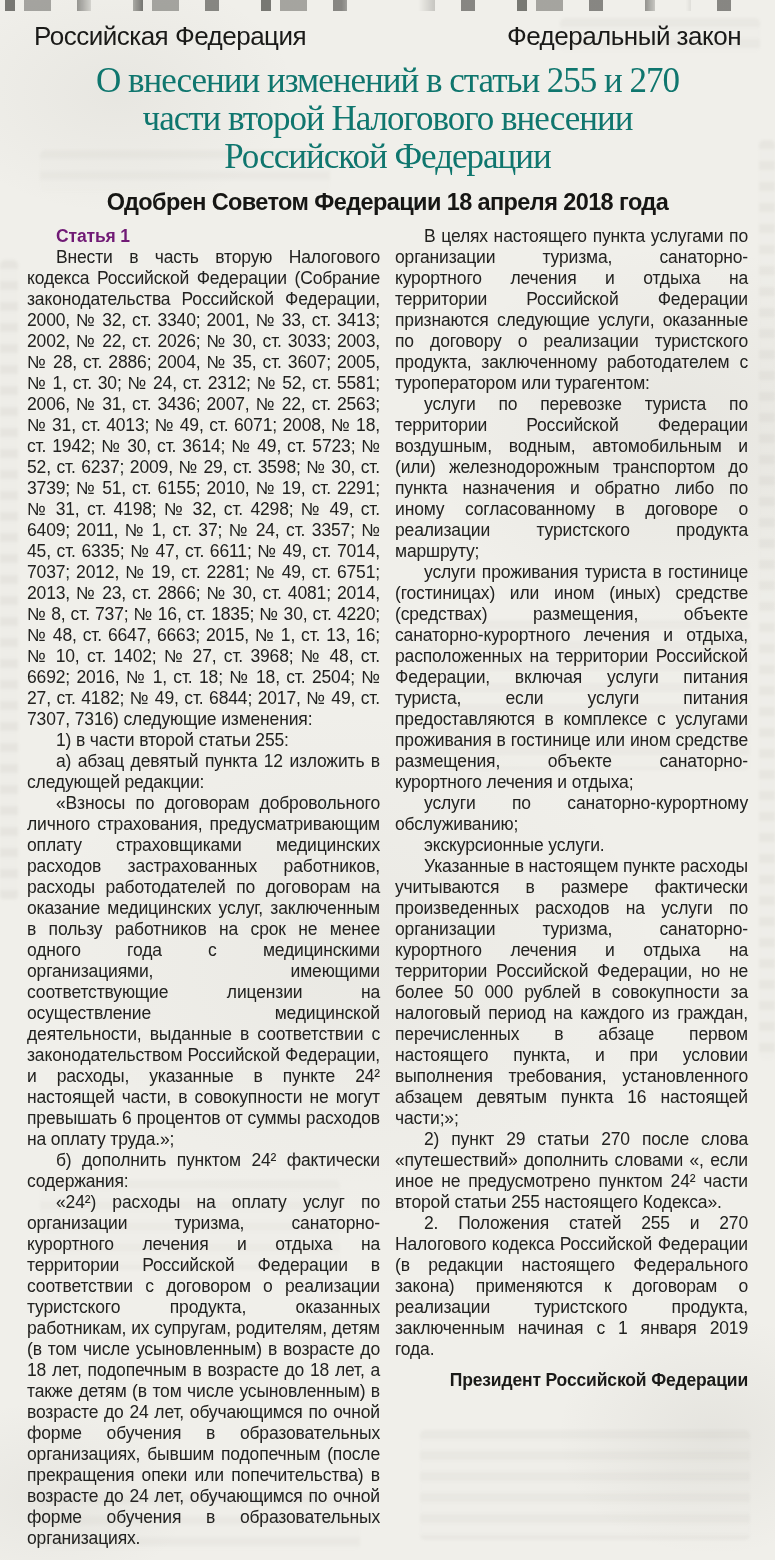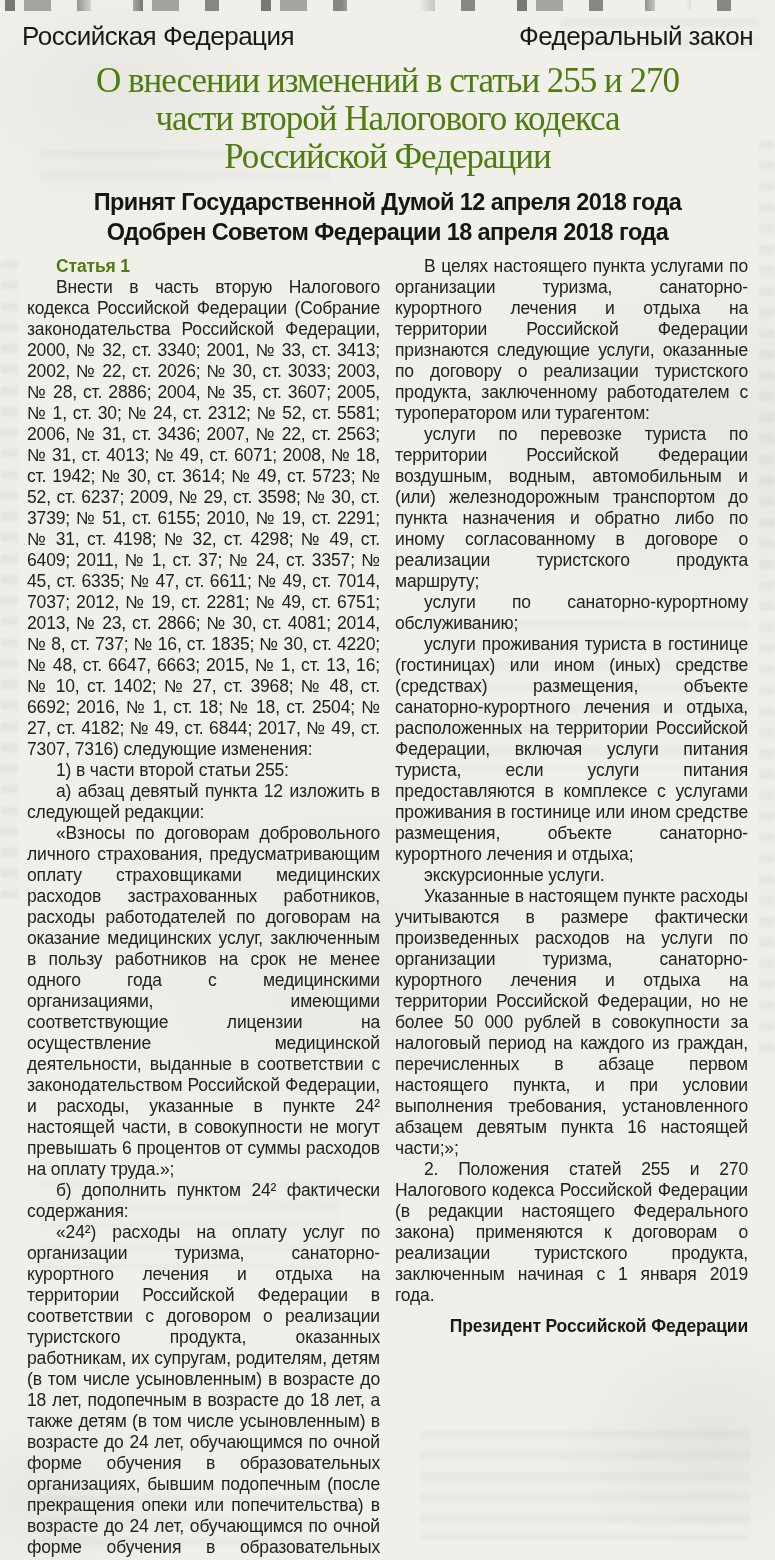--- a/index.html
+++ b/index.html
@@ -44,32 +44,32 @@
     position: absolute; z-index: 1; pointer-events: none;
     background: repeating-linear-gradient(180deg,
       rgba(148,145,135,.22) 0 9px, rgba(148,145,135,.04) 9px 21px);
     filter: blur(1.6px);
     border-radius: 5px;
   }
   header, main { position: relative; z-index: 2; }
 
   .masthead {
     display: flex; justify-content: space-between;
-    padding: 0 22px; margin-top: 21px;
+    padding: 0 34px; margin-top: 21px;
     font-size: 26px; line-height: 30px;
     letter-spacing: -0.5px; color: #1a1a18;
   }
   .law-title {
     margin: 11px 24px 0;
     text-align: center;
     font-family: "Liberation Serif", serif;
     font-weight: 400;
     font-size: 35px; line-height: 38px;
     letter-spacing: -1px;
-    color: #4d7c0f;
+    color: #0f766e;
   }
   .law-title .tl { display: block; }
   .adopted {
     margin-top: 11px;
     text-align: center;
     font-weight: 700;
     font-size: 23.5px; line-height: 30px;
     letter-spacing: -0.6px;
     color: #161614;
   }
@@ -79,21 +79,21 @@
     margin-top: 9px;
   }
   .col {
     flex: 1; min-width: 0;
     font-size: 17.5px; line-height: 21px;
     letter-spacing: -0.15px;
     text-align: justify;
     hyphens: auto;
   }
   .col p { margin: 0; text-indent: 29px; }
-  .col p.h { font-weight: 700; color: #4d7c0f; }
+  .col p.h { font-weight: 700; color: #701a75; }
   .sig-title, .sig-name {
     font-weight: 700; text-align: right; text-indent: 0 !important;
     color: #1a1a18;
   }
   .sig-title { margin-top: 10px !important; }
 </style>
 </head>
 <body>
 
 <div class="page">
@@ -109,46 +109,46 @@
   <div class="smudge" style="left:420px; top:1430px; width:330px; height:110px; opacity:.35;"></div>
   <div class="smudge" style="left:40px; top:1495px; width:320px; height:55px; opacity:.3;"></div>
 
   <header>
     <div class="masthead">
       <span>Российская Федерация</span>
       <span>Федеральный закон</span>
     </div>
     <h1 class="law-title">
       <span class="tl">О внесении изменений в статьи 255 и 270</span>
-      <span class="tl">части второй Налогового кодекса</span>
+      <span class="tl">части второй Налогового внесении</span>
       <span class="tl">Российской Федерации</span>
     </h1>
     <div class="adopted">
-      <div>Принят Государственной Думой 12 апреля 2018 года</div>
       <div>Одобрен Советом Федерации 18 апреля 2018 года</div>
     </div>
   </header>
 
   <main class="columns">
     <section class="col">
       <p class="h">Статья 1</p>
       <p>Внести в часть вторую Налогового кодекса Российской Федерации (Собрание законодательства Российской Федерации, 2000, № 32, ст. 3340; 2001, № 33, ст. 3413; 2002, № 22, ст. 2026; № 30, ст. 3033; 2003, № 28, ст. 2886; 2004, № 35, ст. 3607; 2005, № 1, ст. 30; № 24, ст. 2312; № 52, ст. 5581; 2006, № 31, ст. 3436; 2007, № 22, ст. 2563; № 31, ст. 4013; № 49, ст. 6071; 2008, № 18, ст. 1942; № 30, ст. 3614; № 49, ст. 5723; № 52, ст. 6237; 2009, № 29, ст. 3598; № 30, ст. 3739; № 51, ст. 6155; 2010, № 19, ст. 2291; № 31, ст. 4198; № 32, ст. 4298; № 49, ст. 6409; 2011, № 1, ст. 37; № 24, ст. 3357; № 45, ст. 6335; № 47, ст. 6611; № 49, ст. 7014, 7037; 2012, № 19, ст. 2281; № 49, ст. 6751; 2013, № 23, ст. 2866; № 30, ст. 4081; 2014, № 8, ст. 737; № 16, ст. 1835; № 30, ст. 4220; № 48, ст. 6647, 6663; 2015, № 1, ст. 13, 16; № 10, ст. 1402; № 27, ст. 3968; № 48, ст. 6692; 2016, № 1, ст. 18; № 18, ст. 2504; № 27, ст. 4182; № 49, ст. 6844; 2017, № 49, ст. 7307, 7316) следующие изменения:</p>
       <p>1) в части второй статьи 255:</p>
       <p>а) абзац девятый пункта 12 изложить в следующей редакции:</p>
       <p>«Взносы по договорам добровольного личного страхования, предусматривающим оплату страховщиками медицинских расходов застрахованных работников, расходы работодателей по договорам на оказание медицинских услуг, заключенным в пользу работников на срок не менее одного года с медицинскими организациями, имеющими соответствующие лицензии на осуществление медицинской деятельности, выданные в соответствии с законодательством Российской Федерации, и расходы, указанные в пункте 24² настоящей части, в совокупности не могут превышать 6 процентов от суммы расходов на оплату труда.»;</p>
       <p>б) дополнить пунктом 24² фактически содержания:</p>
       <p>«24²) расходы на оплату услуг по организации туризма, санаторно-курортного лечения и отдыха на территории Российской Федерации в соответствии с договором о реализации туристского продукта, оказанных работникам, их супругам, родителям, детям (в том числе усыновленным) в возрасте до 18 лет, подопечным в возрасте до 18 лет, а также детям (в том числе усыновленным) в возрасте до 24 лет, обучающимся по очной форме обучения в образовательных организациях, бывшим подопечным (после прекращения опеки или попечительства) в возрасте до 24 лет, обучающимся по очной форме обучения в образовательных организациях.</p>
     </section>
 
     <section class="col">
       <p>В целях настоящего пункта услугами по организации туризма, санаторно-курортного лечения и отдыха на территории Российской Федерации признаются следующие услуги, оказанные по договору о реализации туристского продукта, заключенному работодателем с туроператором или турагентом:</p>
       <p>услуги по перевозке туриста по территории Российской Федерации воздушным, водным, автомобильным и (или) железнодорожным транспортом до пункта назначения и обратно либо по иному согласованному в договоре о реализации туристского продукта маршруту;</p>
+      <p>услуги проживания туриста в гостинице (гостиницах) или ином (иных) средстве (средствах) размещения, объекте санаторно-курортного лечения и отдыха, расположенных на территории Российской Федерации, включая услуги питания туриста, если услуги питания предоставляются в комплексе с услугами проживания в гостинице или ином средстве размещения, объекте санаторно-курортного лечения и отдыха;</p>
       <p>услуги по санаторно-курортному обслуживанию;</p>
-      <p>услуги проживания туриста в гостинице (гостиницах) или ином (иных) средстве (средствах) размещения, объекте санаторно-курортного лечения и отдыха, расположенных на территории Российской Федерации, включая услуги питания туриста, если услуги питания предоставляются в комплексе с услугами проживания в гостинице или ином средстве размещения, объекте санаторно-курортного лечения и отдыха;</p>
       <p>экскурсионные услуги.</p>
       <p>Указанные в настоящем пункте расходы учитываются в размере фактически произведенных расходов на услуги по организации туризма, санаторно-курортного лечения и отдыха на территории Российской Федерации, но не более 50 000 рублей в совокупности за налоговый период на каждого из граждан, перечисленных в абзаце первом настоящего пункта, и при условии выполнения требования, установленного абзацем девятым пункта 16 настоящей части;»;</p>
+      <p>2) пункт 29 статьи 270 после слова «путешествий» дополнить словами «, если иное не предусмотрено пунктом 24² части второй статьи 255 настоящего Кодекса».</p>
       <p>2. Положения статей 255 и 270 Налогового кодекса Российской Федерации (в редакции настоящего Федерального закона) применяются к договорам о реализации туристского продукта, заключенным начиная с 1 января 2019 года.</p>
       <p class="sig-title">Президент Российской Федерации</p>
 
     </section>
   </main>
 
 </div>
 
 </body></html>

